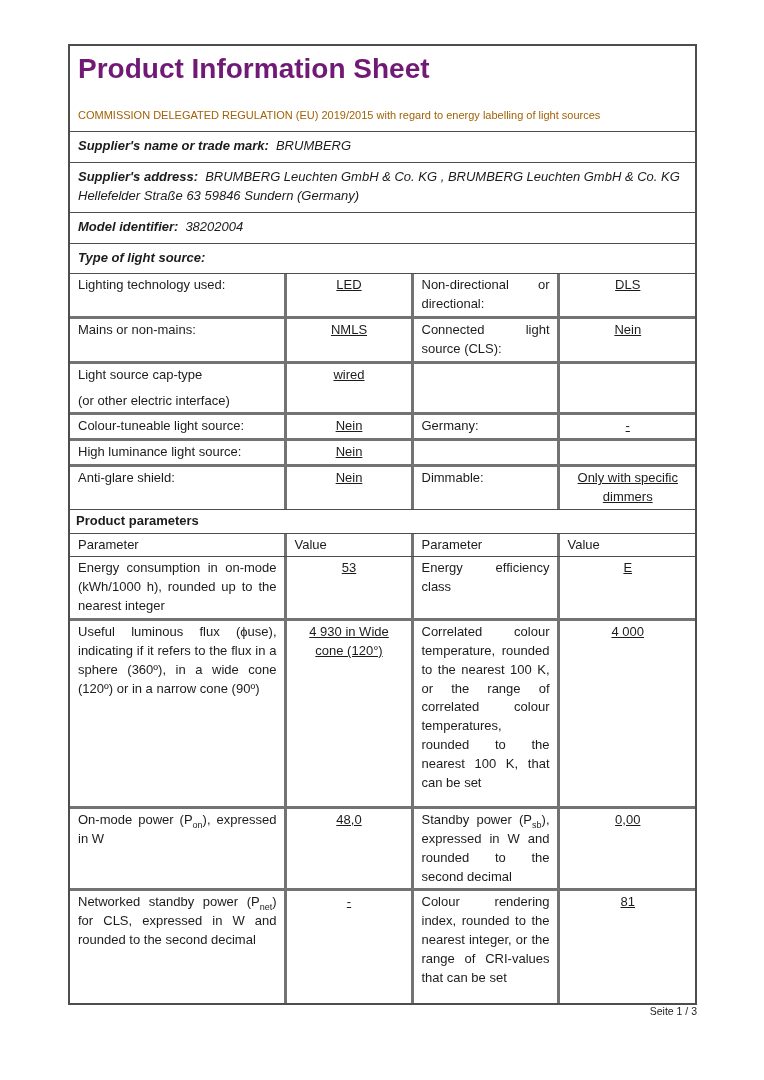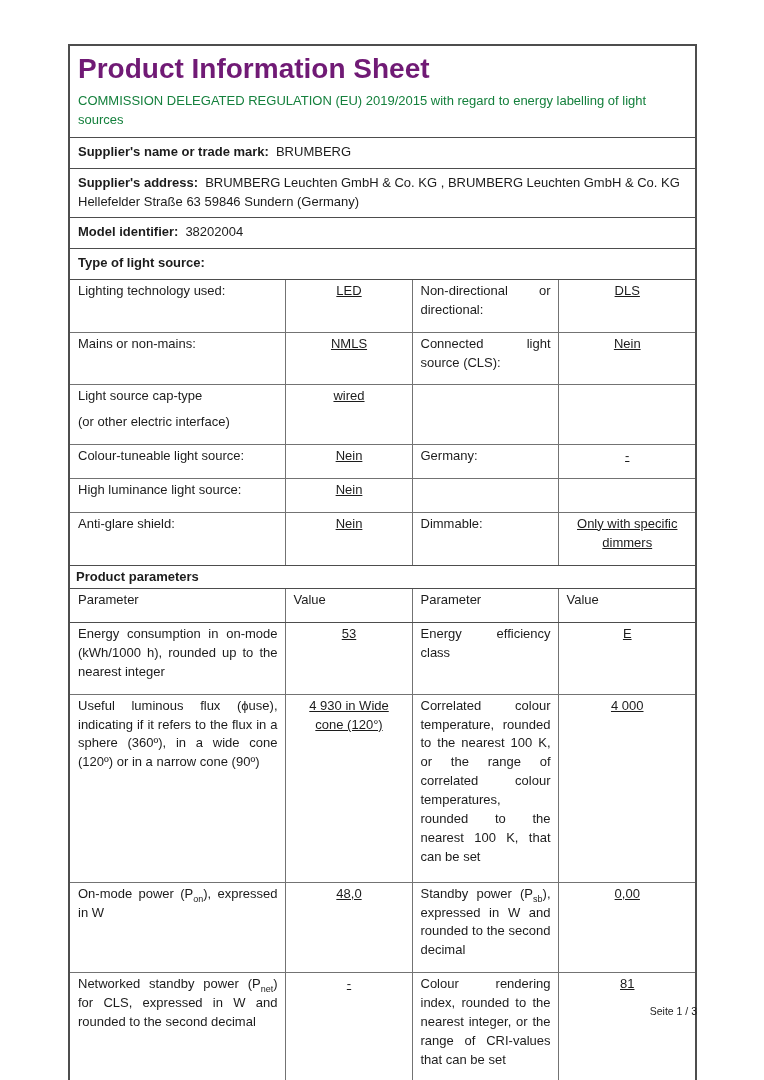--- a/index.html
+++ b/index.html
@@ -11,32 +11,32 @@
   }
   .sheet{
     position:absolute;left:68px;top:44px;width:629px;
     border:2px solid #4d4d4d;box-sizing:border-box;background:#fff;
   }
   .titleblock{padding:7px 7px 7px 8px;}
   .doc-title{
     font-size:28px;font-weight:bold;line-height:1.15;
     color:#701a75;letter-spacing:0px;
   }
-  .regulation{margin-top:7px;font-size:13px;color:#15803d;}
-  .row{border-top:1px solid #4d4d4d;padding:5px 7px 6px 8px;}
+  .regulation{margin-top:23px;font-size:11px;color:#a16207;}
+  .row{border-top:1px solid #4d4d4d;padding:5px 7px 6px 8px;font-style:italic;}
   .lbl{font-weight:bold;}
   .val{margin-left:7px;}
   .tblwrap{border-top:1px solid #4d4d4d;}
   table.grid{
     width:100%;border-collapse:collapse;border-style:hidden;
     table-layout:fixed;
   }
   table.grid td{
-    border:1px solid #737373;vertical-align:top;
-    padding:2px 7px 12px 8px;word-wrap:break-word;
+    border:3px solid #737373;vertical-align:top;
+    padding:2px 7px 2px 8px;word-wrap:break-word;
   }
   td.just{text-align:justify;}
   td.ctr{text-align:center;padding-left:4px;padding-right:4px;text-decoration:underline;}
   .gapline{margin-top:7px;}
   .sechead{
     border-top:1px solid #4d4d4d;text-align:left;font-weight:bold;
     padding:2px 6px;
   }
   sub{font-size:9px;line-height:0;}
   .footer{

